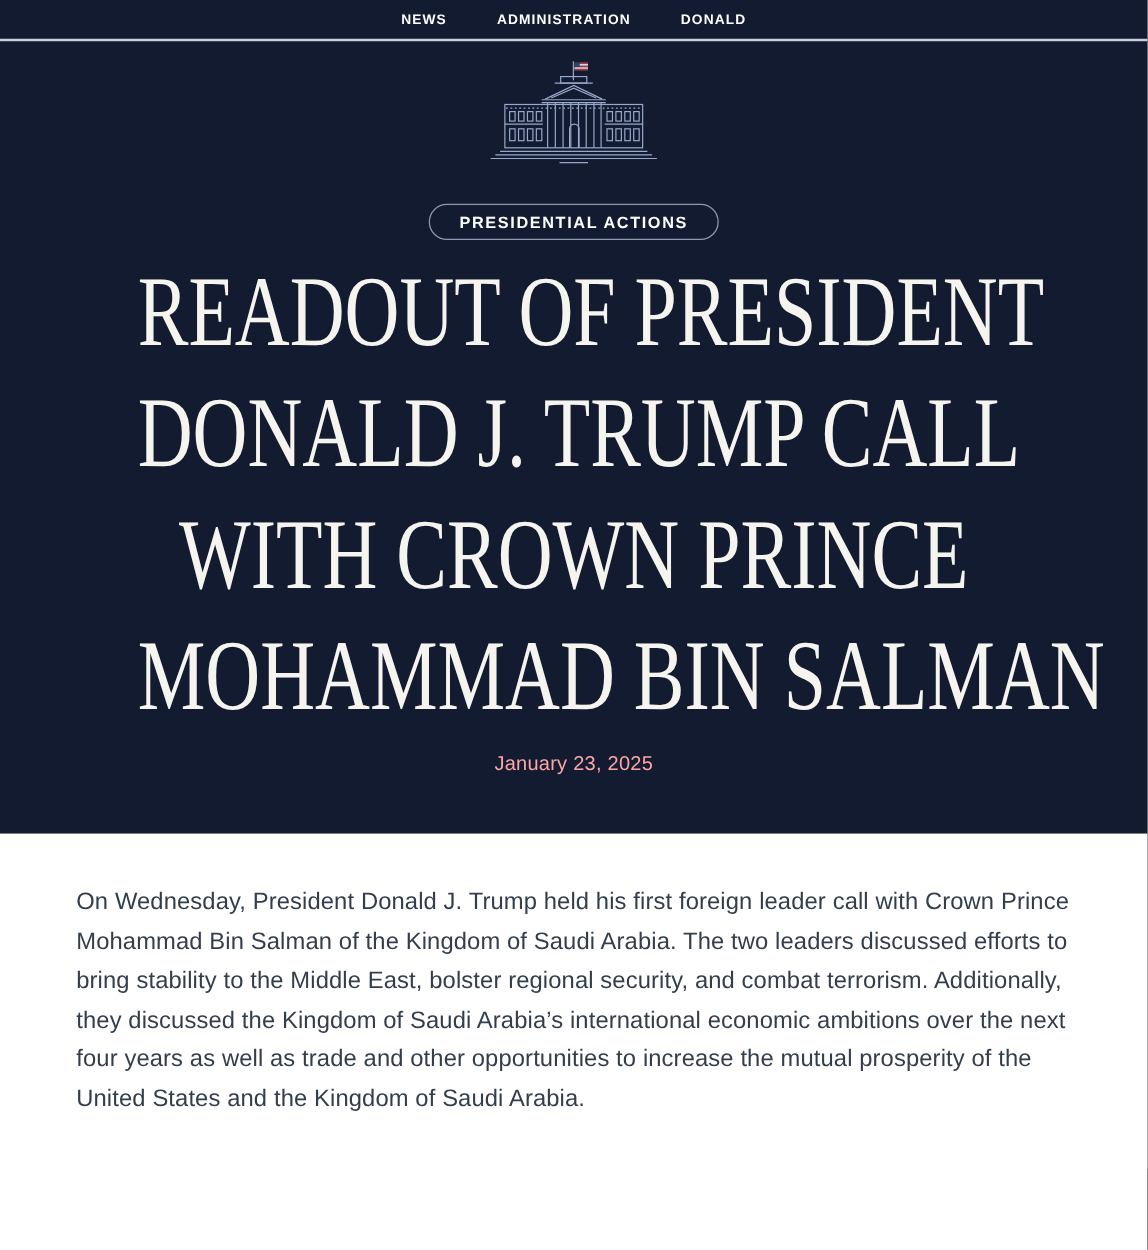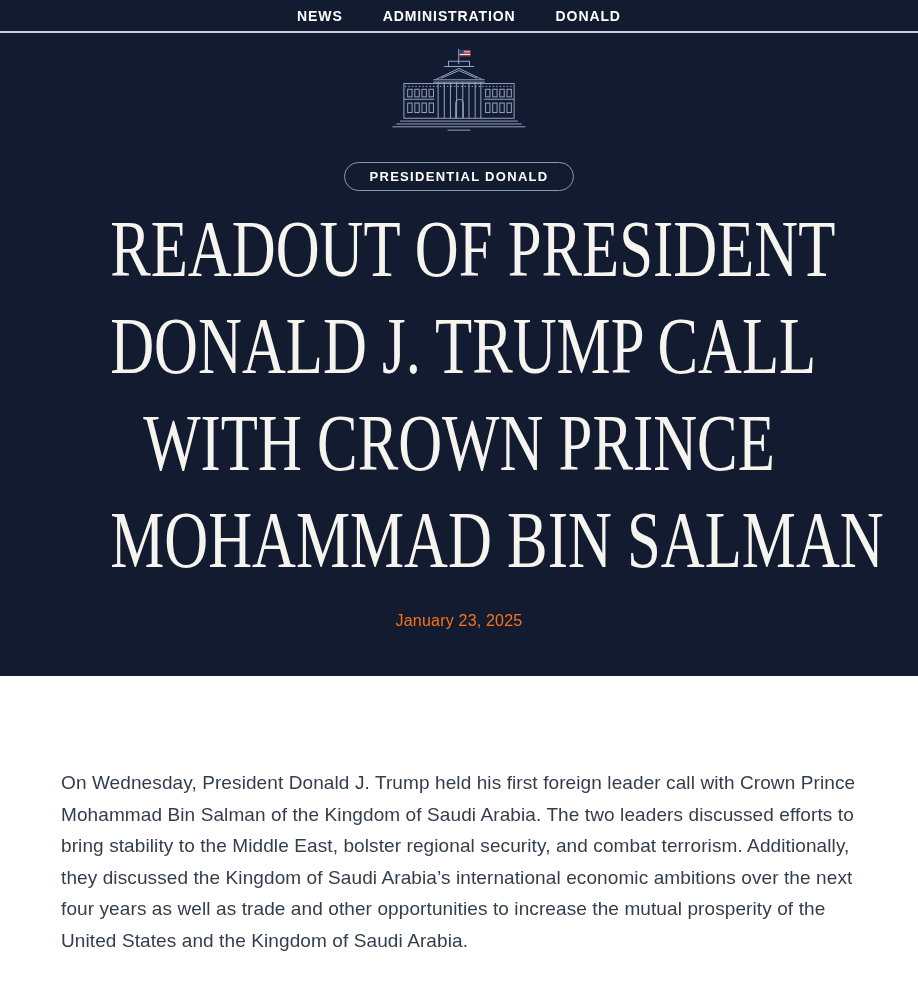--- a/index.html
+++ b/index.html
@@ -16,21 +16,21 @@
     background: #131b31;
     height: 33px;
     border-bottom: 2px solid #c9d0dc;
     display: flex;
     justify-content: center;
     align-items: center;
   }
   .nav-items { display: flex; gap: 40px; align-items: center; }
   .nav-link {
     color: #ffffff;
-    font-size: 14px;
+    font-size: 11px;
     font-weight: 700;
     letter-spacing: 0.9px;
     text-decoration: none;
     cursor: pointer;
     text-align: center;
   }
 
   
   .hero {
     background: #131b31;
@@ -61,28 +61,28 @@
     font-size: 80px;
     line-height: 97px;
     color: #f6f4ef;
     transform: scaleX(0.76);
     transform-origin: 50% 50%;
     white-space: nowrap;
   }
   .title .tline { display: block; }
 
   .date {
-    margin-top: 23px;
-    color: #f97316;
+    margin-top: 13px;
+    color: #fca5a5;
     font-size: 16px;
     letter-spacing: 0.2px;
   }
 
   
-  .content { background: #ffffff; padding: 91px 61px 40px 61px; }
+  .content { background: #ffffff; padding: 39px 61px 40px 61px; }
   .para {
     margin: 0;
     max-width: 796px;
     font-size: 19px;
     line-height: 31.5px;
     color: #333e4d;
     letter-spacing: 0.1px;
   }
 </style>
 </head>
@@ -155,21 +155,21 @@
 
         <line x1="18" y1="78" x2="142" y2="78"></line>
         <line x1="14" y1="81" x2="146" y2="81"></line>
         <line x1="10" y1="84" x2="150" y2="84"></line>
         <line x1="68" y1="87.5" x2="92" y2="87.5"></line>
       </g>
     </svg>
   </div>
 
   <div>
-    <a class="pill">PRESIDENTIAL DONALD</a>
+    <a class="pill">PRESIDENTIAL ACTIONS</a>
   </div>
 
   <h1 class="title">
     <span class="tline">READOUT OF PRESIDENT</span>
     <span class="tline">DONALD J. TRUMP CALL</span>
     <span class="tline">WITH CROWN PRINCE</span>
     <span class="tline">MOHAMMAD BIN SALMAN</span>
   </h1>
 
   <div class="date">January 23, 2025</div>

